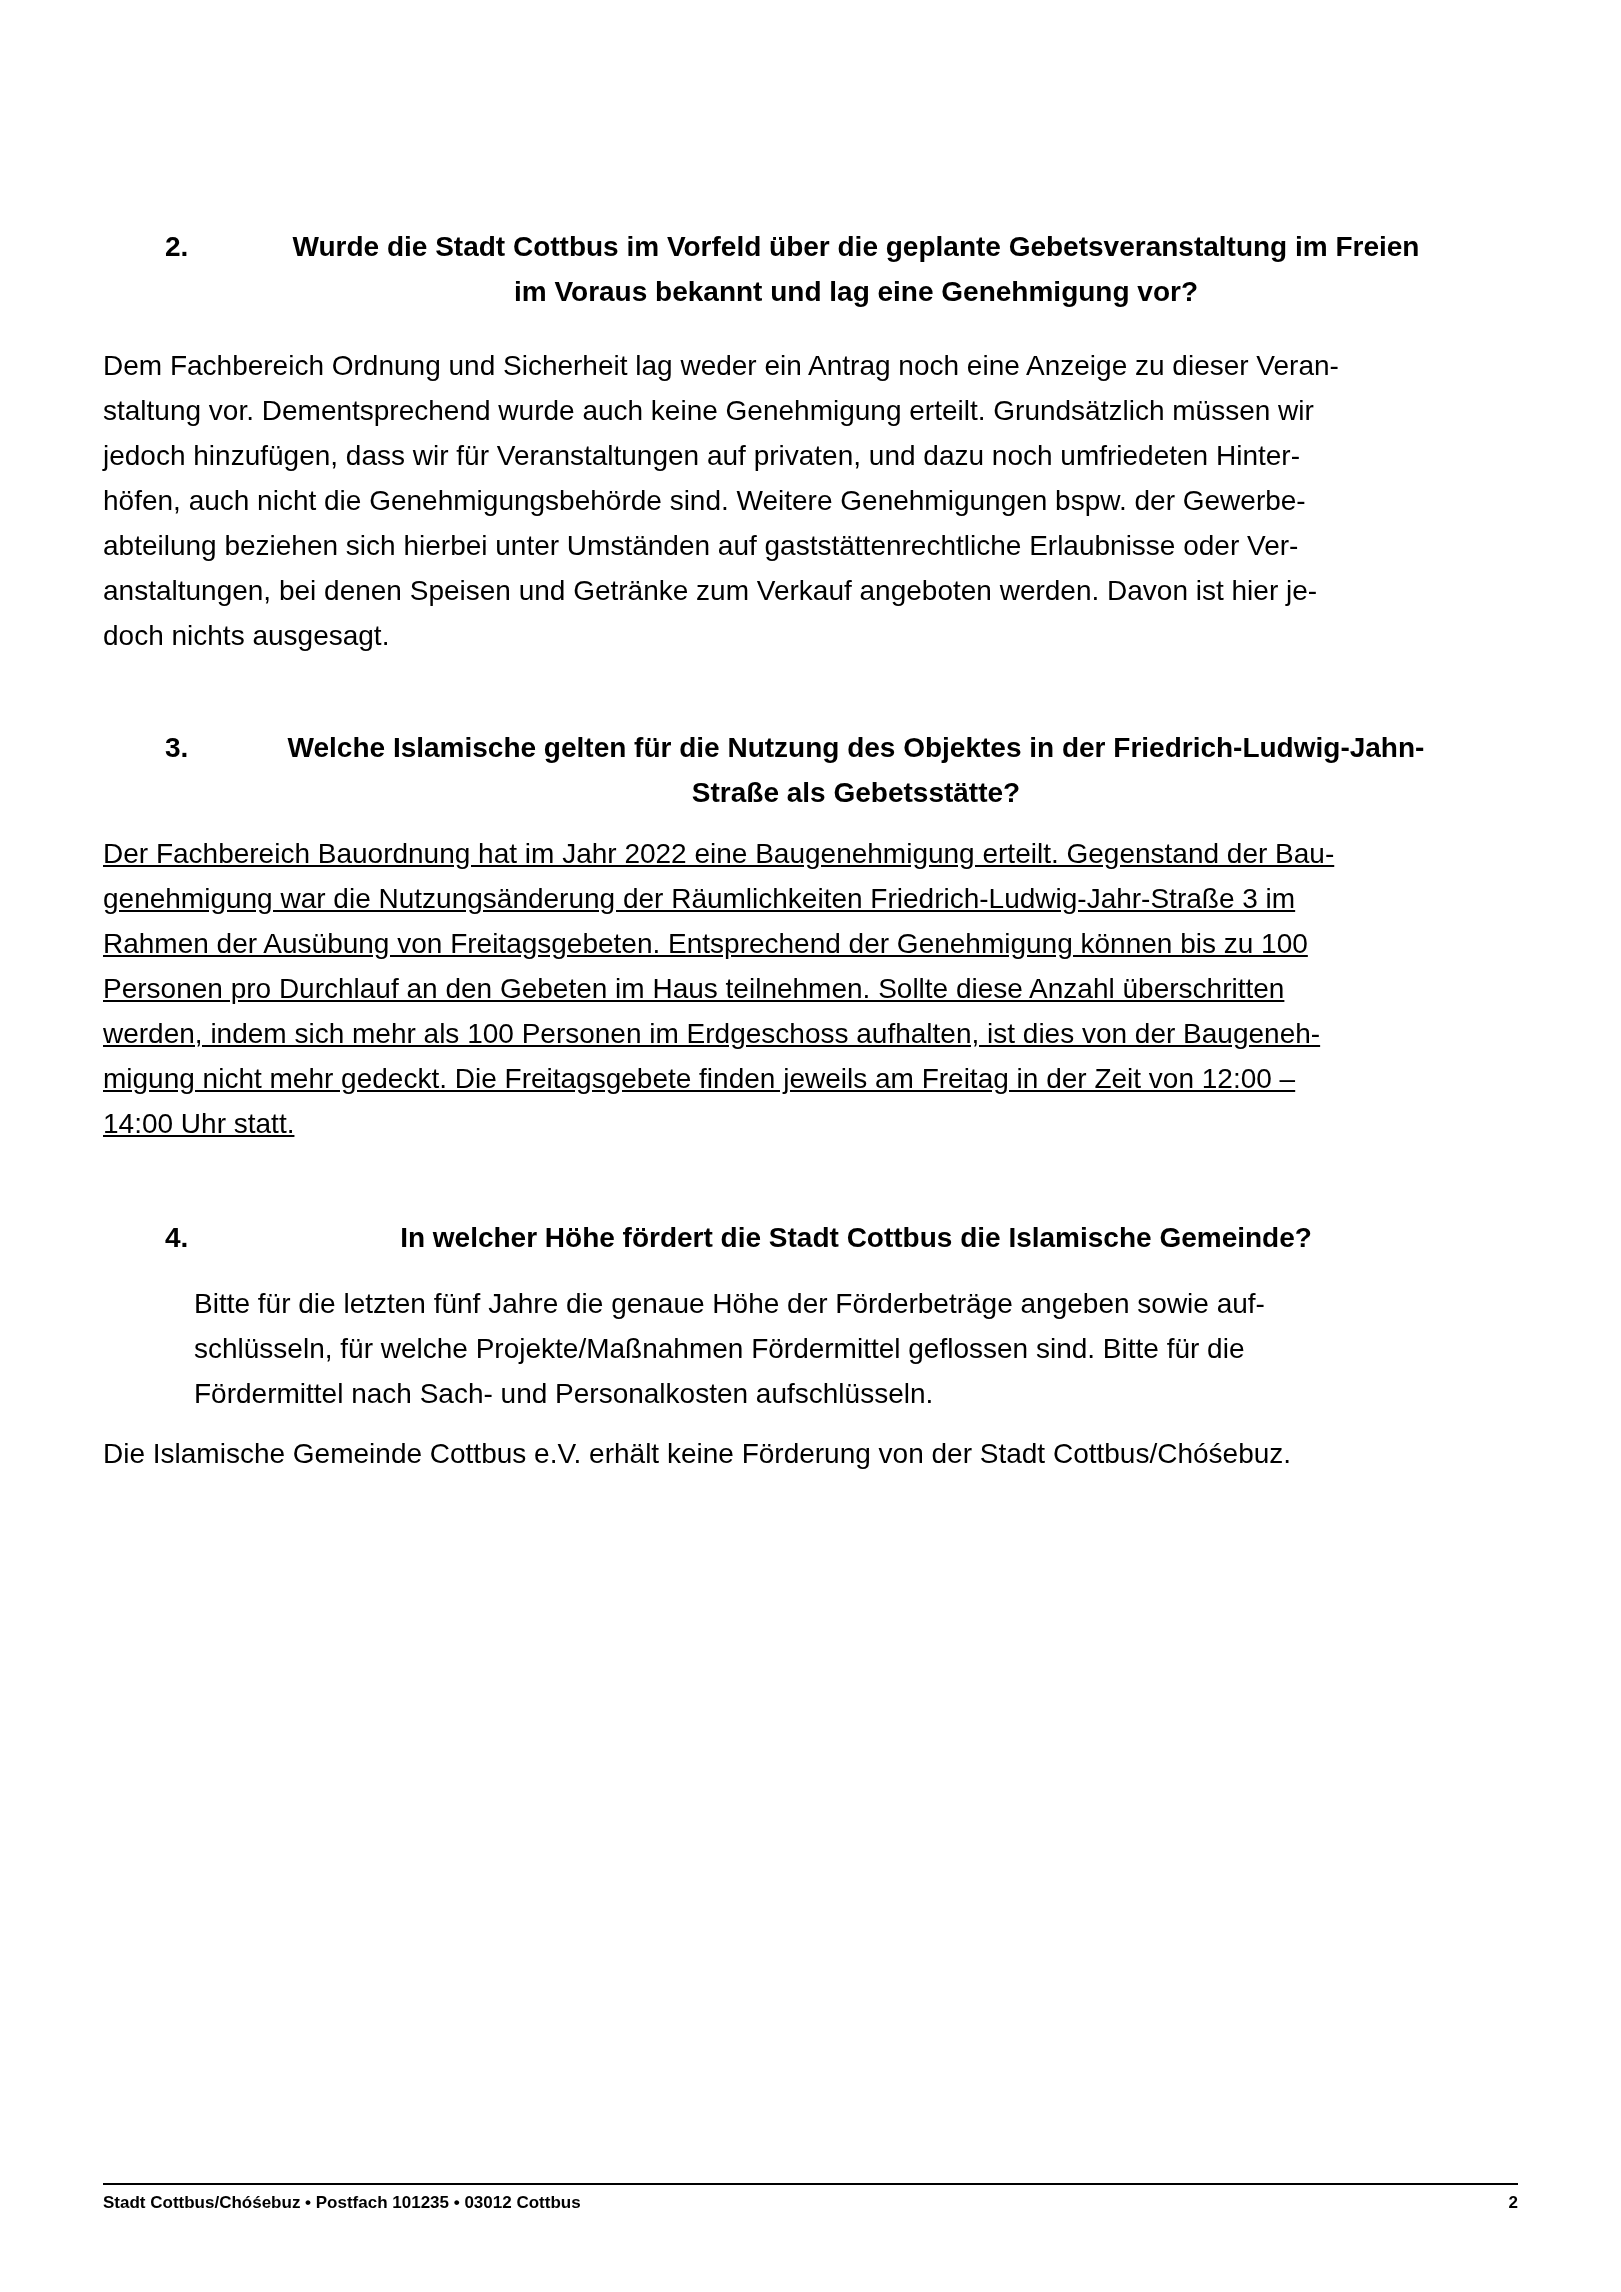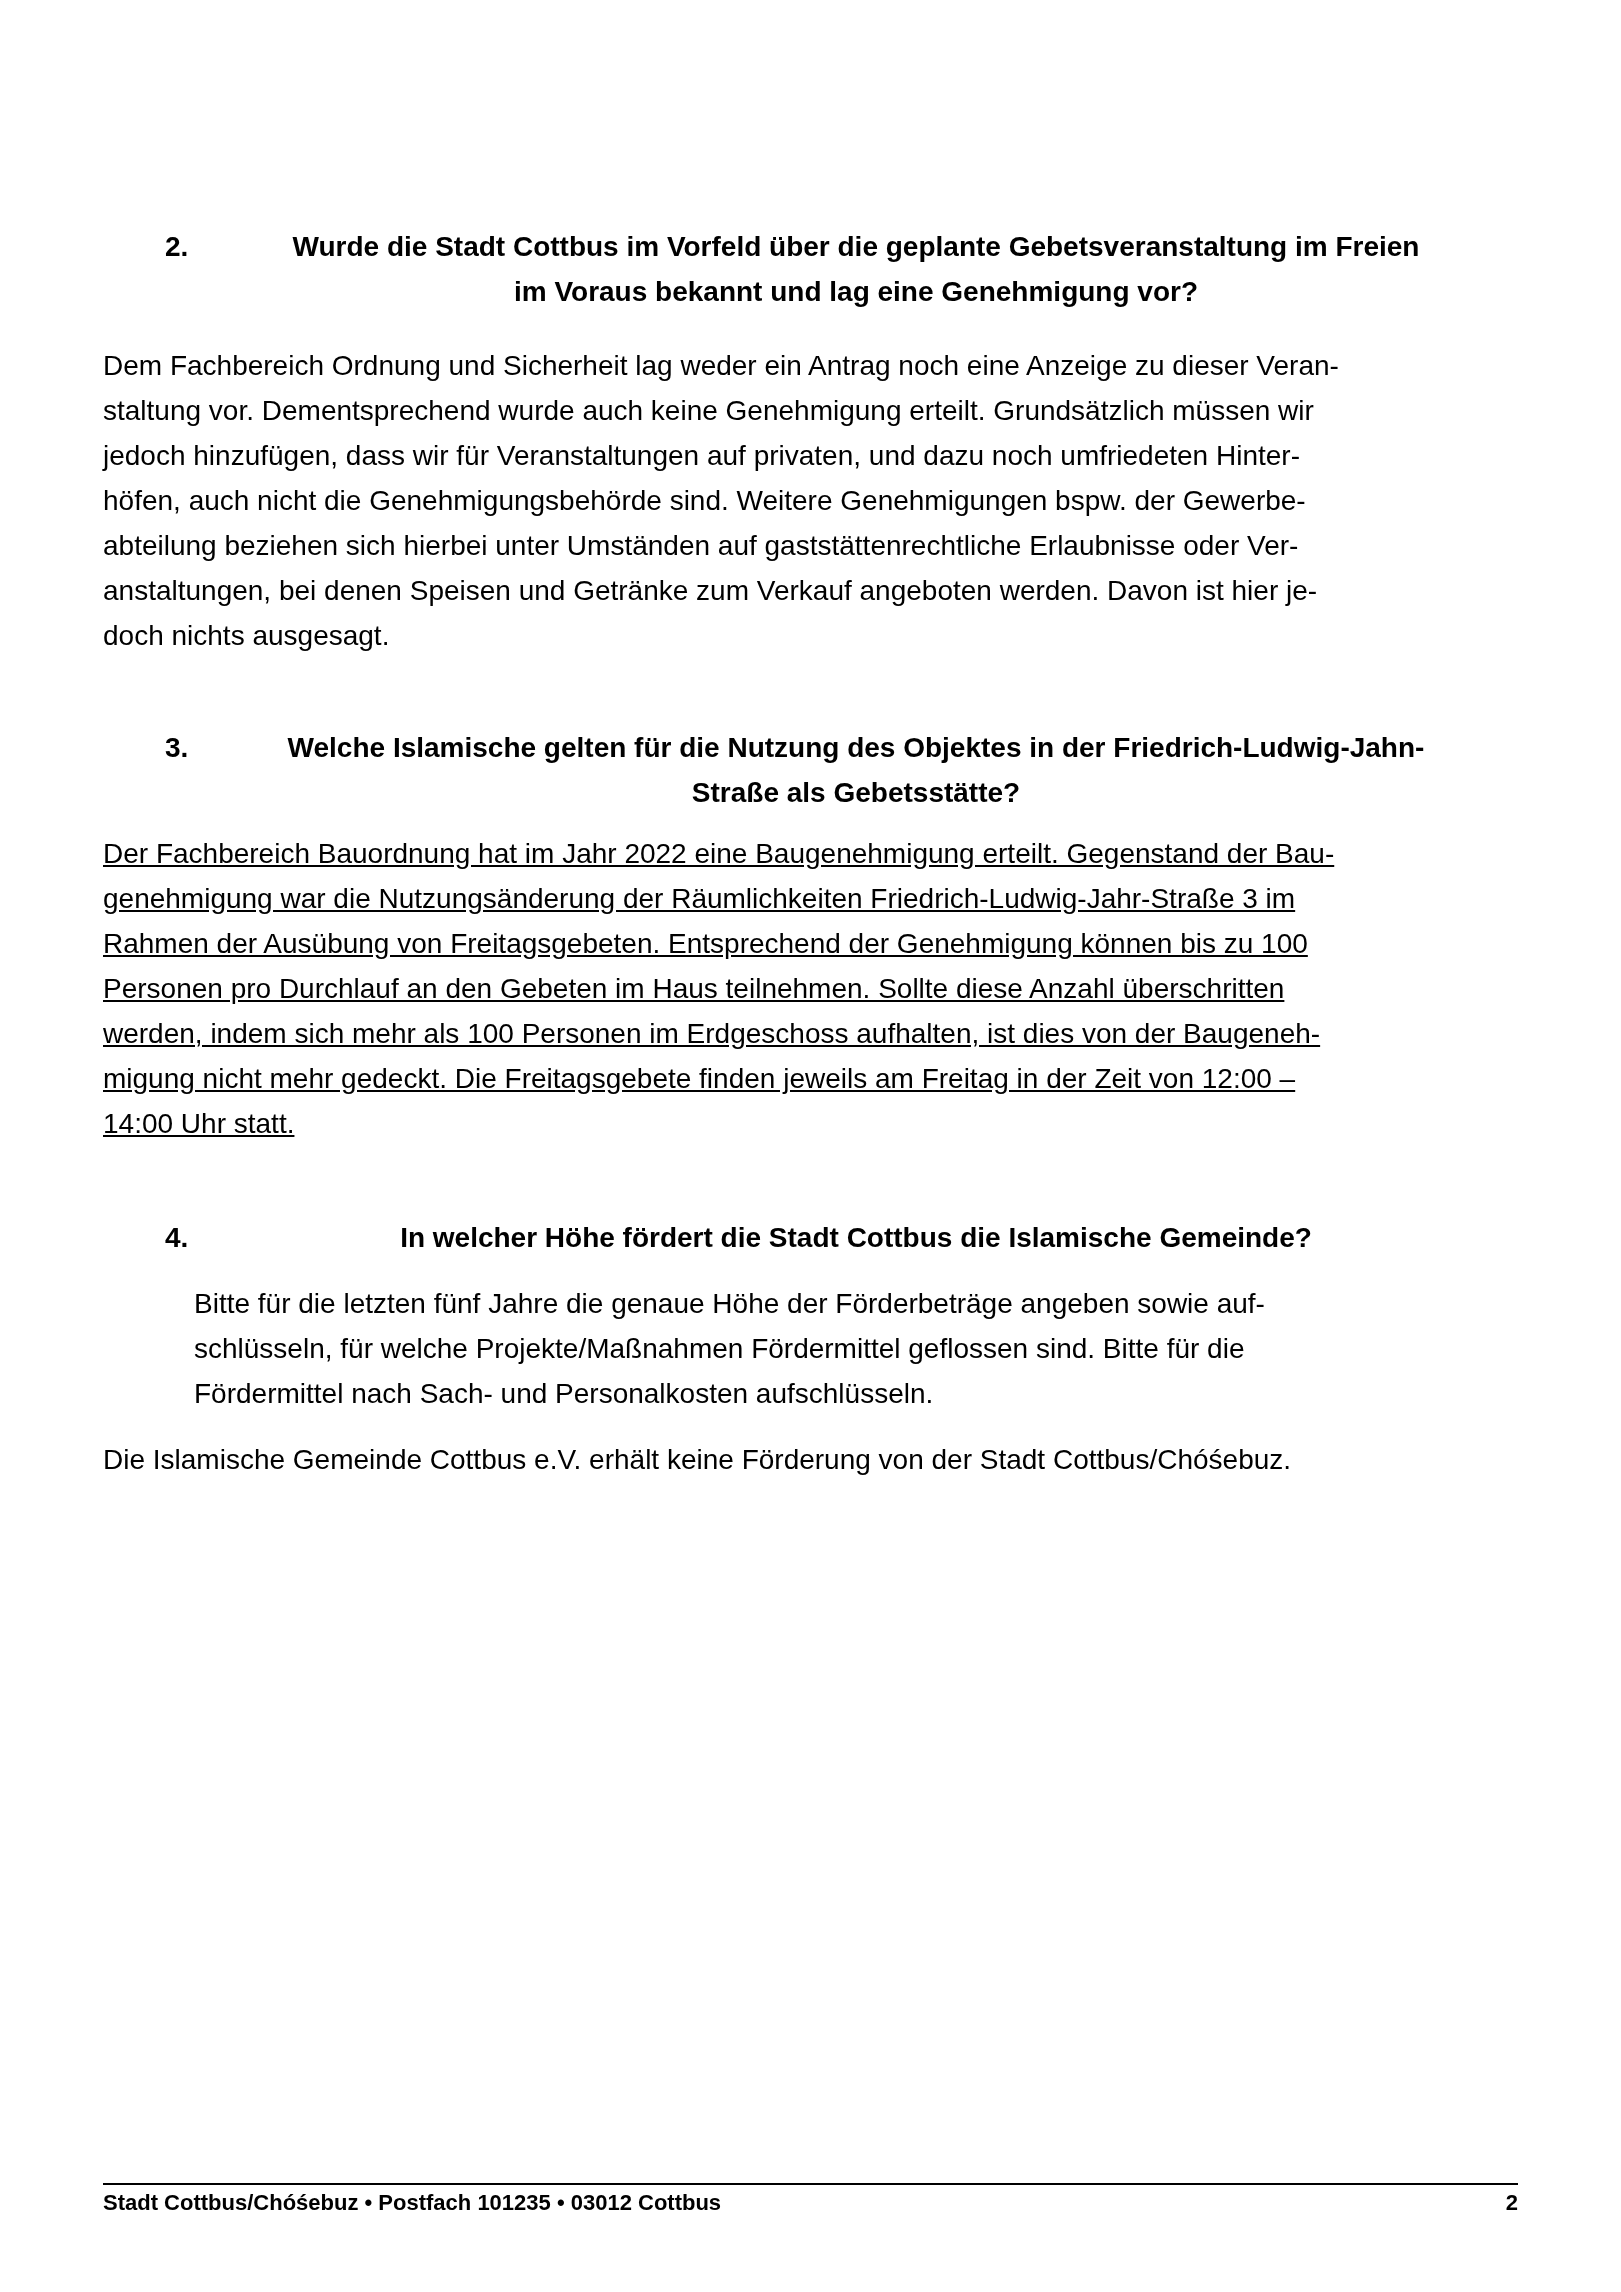--- a/index.html
+++ b/index.html
@@ -21,35 +21,35 @@
   .q-heading { display: flex; font-weight: bold; margin-left: 62px; }
   .q-num { width: 29px; flex: 0 0 29px; }
   .q-text { flex: 1 1 auto; text-align: center; }
 
   .q2 { margin-top: 224px; }
   .a2 { margin-top: 29px; }
   .q3 { margin-top: 67px; }
   .a3 { margin-top: 15.7px; text-decoration: underline; }
   .q4 { margin-top: 69px; }
   .request { margin-top: 21px; margin-left: 91px; font-weight: normal; }
-  .a4 { margin-top: 21px; }
+  .a4 { margin-top: 15px; }
   .closing { margin-top: 38px; }
   .signature { margin-top: 128px; }
 
   .footer {
     position: absolute;
     left: 103px;
     right: 103px;
     top: 2183px;
     border-top: 2.9px solid #000000;
     padding-top: 6.9px;
     display: flex;
     justify-content: space-between;
     align-items: baseline;
-    font-size: 22px;
+    font-size: 17px;
     font-weight: bold;
     line-height: 21.6px;
   }
 </style>
 </head>
 <body>
 
 <div class="page">
   <div class="content">
 

